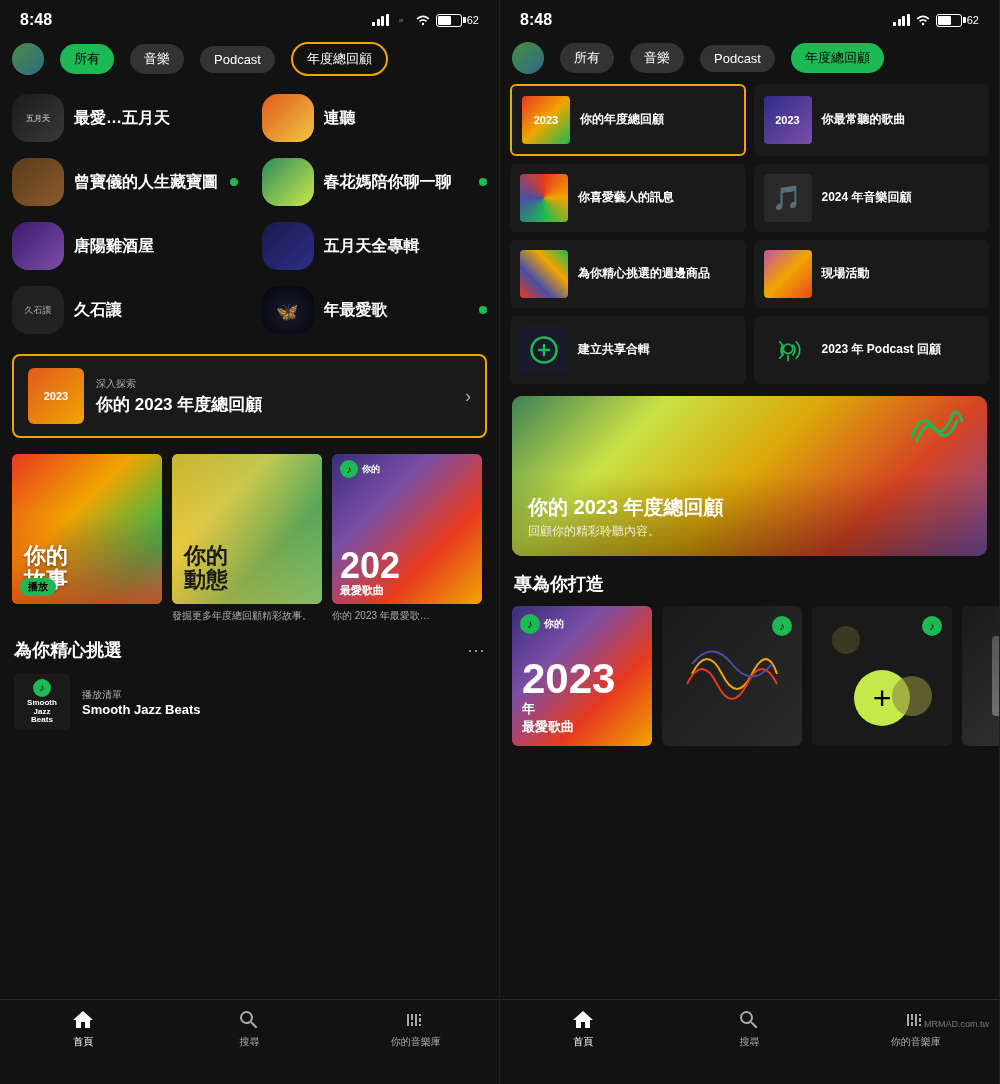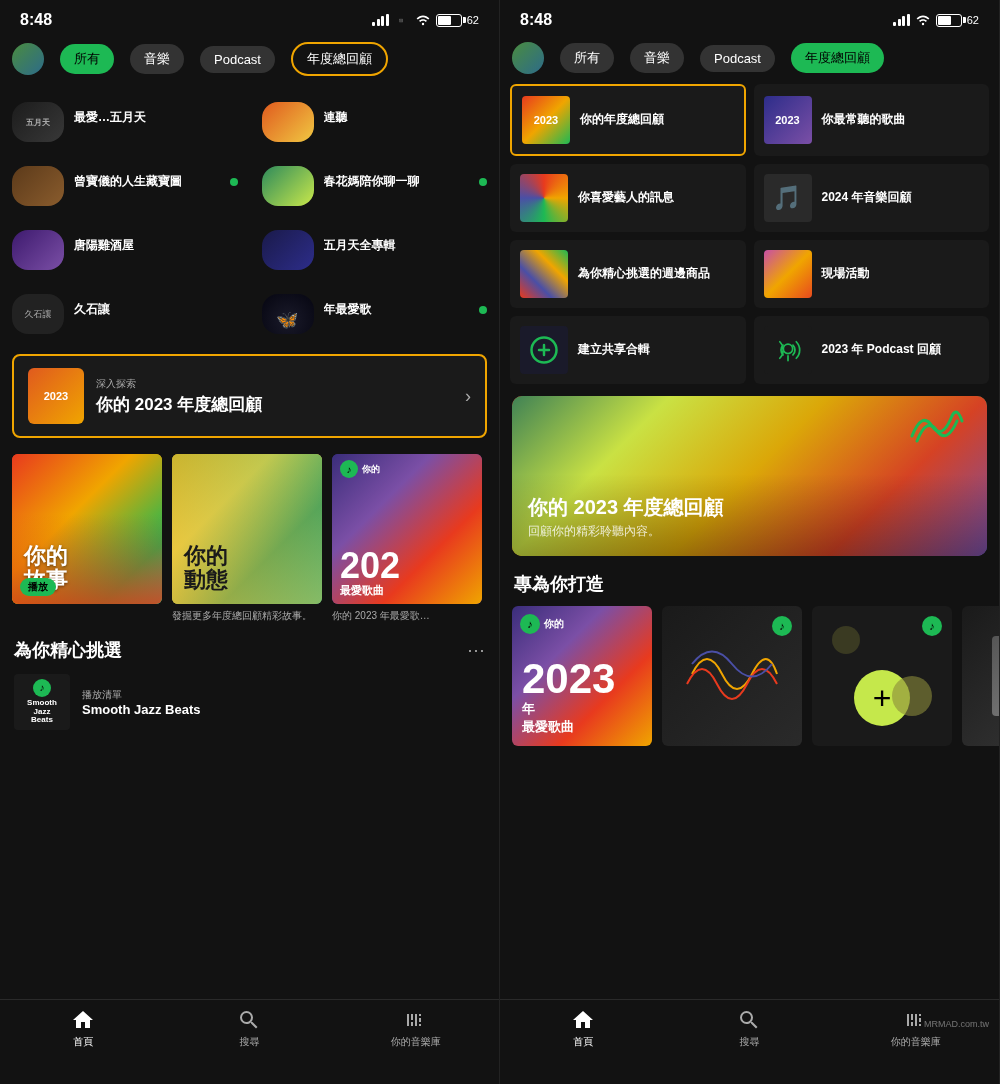--- a/index.html
+++ b/index.html
@@ -113,30 +113,29 @@
     }
     .list-item {
       display: flex;
       align-items: center;
       padding: 8px 12px;
       gap: 10px;
       cursor: pointer;
     }
     .list-thumb {
       width: 52px;
-      height: 40px;
+      height: 48px;
       border-radius: 16px;
       flex-shrink: 0;
       overflow: hidden;
       position: relative;
-      margin-top: 8px;
     }
     .list-info { flex: 1; min-width: 0; }
     .list-title {
-      font-size: 12px;
+      font-size: 16px;
       font-weight: 600;
       color: #fff;
       line-height: 1.3;
       overflow: hidden;
       display: -webkit-box;
       -webkit-line-clamp: 2;
       -webkit-box-orient: vertical;
     }
     .dot-indicator {
       width: 8px;

